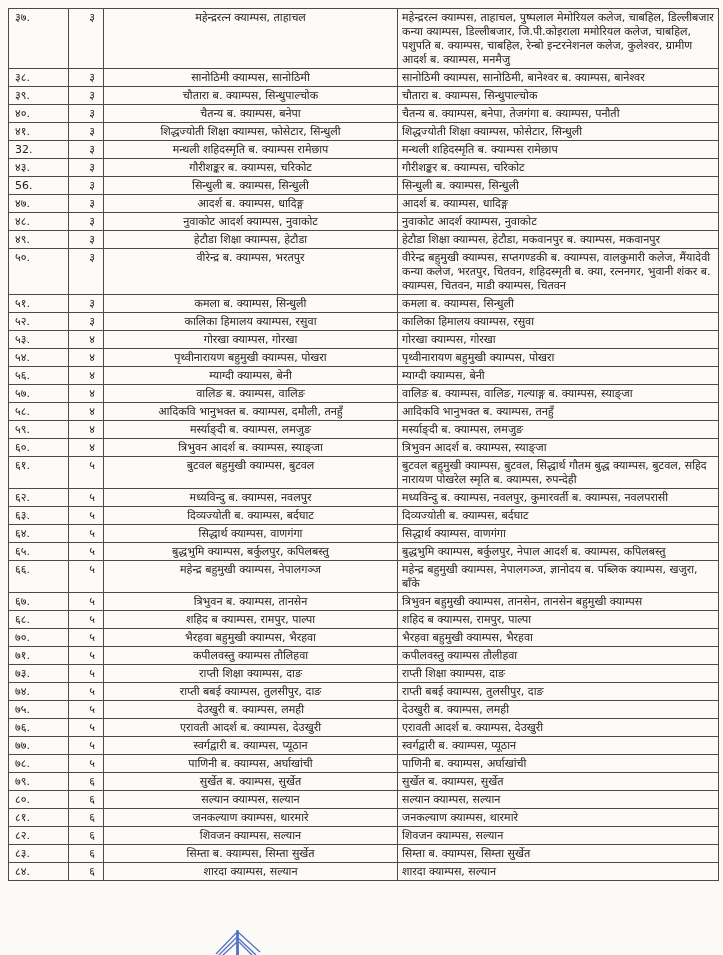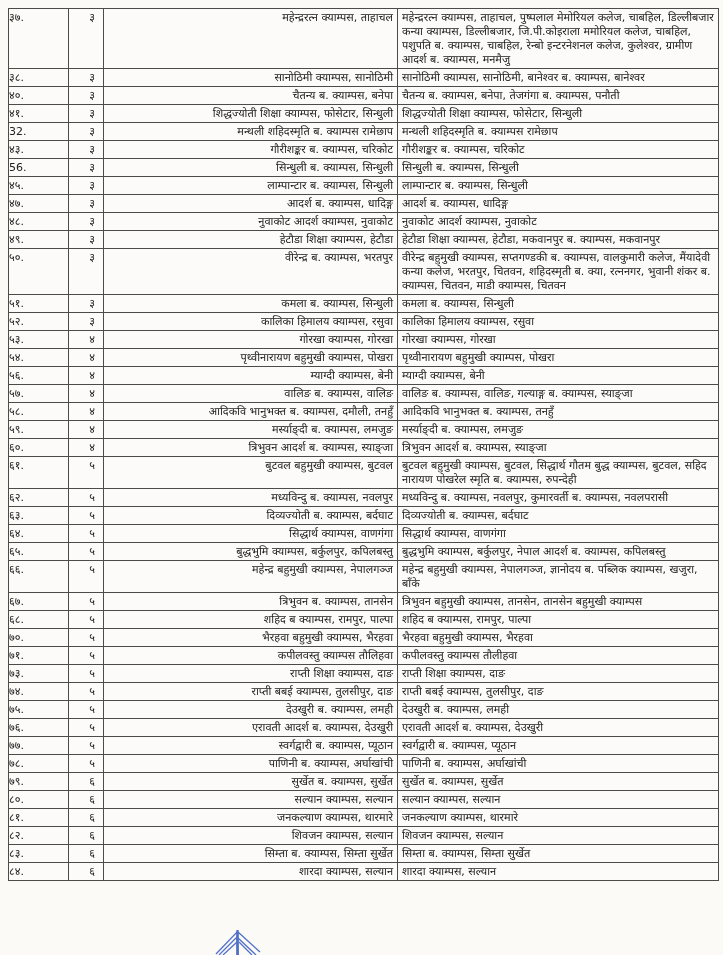--- a/index.html
+++ b/index.html
@@ -28,23 +28,23 @@
   td{
     border:1px solid #4e4b46;
     color:#21201e;
     font-size:11px;
     line-height:14px;
     padding:2px 4px 1px 4px;
     vertical-align:top;
     overflow:hidden;
     word-wrap:break-word;
   }
-  td.sn{text-align:left;padding-left:0;}
+  td.sn{text-align:left;padding-left:6px;}
   td.group{text-align:right;padding-right:8px;}
-  td.campus{text-align:right;margin-left:12px;}
+  td.campus{text-align:center;margin-left:12px;}
   td.details{text-align:left;margin-top:8px;}
   tr{height:16px;}
   .stamp-mark{
     position:absolute;
     left:213px;top:924px;
     width:50px;height:31px;
   }
 </style>
 </head>
 <body>
@@ -65,20 +65,26 @@
           <td class="campus">महेन्द्ररत्न क्याम्पस, ताहाचल</td>
           <td class="details">महेन्द्ररत्न क्याम्पस, ताहाचल, पुष्पलाल मेमोरियल कलेज, चाबहिल, डिल्लीबजार कन्या क्याम्पस, डिल्लीबजार, जि.पी.कोइराला ममोरियल कलेज, चाबहिल, पशुपति ब. क्याम्पस, चाबहिल, रेन्बो इन्टरनेशनल कलेज, कुलेश्वर, ग्रामीण आदर्श ब. क्याम्पस, मनमैजु</td>
         </tr>
         <tr>
           <td class="sn">३८.</td>
           <td class="group">३</td>
           <td class="campus">सानोठिमी क्याम्पस, सानोठिमी</td>
           <td class="details">सानोठिमी क्याम्पस, सानोठिमी, बानेश्वर ब. क्याम्पस, बानेश्वर</td>
         </tr>
         <tr>
+          <td class="sn">३९.</td>
+          <td class="group">३</td>
+          <td class="campus">चौतारा ब. क्याम्पस, सिन्धुपाल्चोक</td>
+          <td class="details">चौतारा ब. क्याम्पस, सिन्धुपाल्चोक</td>
+        </tr>
+        <tr>
           <td class="sn">४०.</td>
           <td class="group">३</td>
           <td class="campus">चैतन्य ब. क्याम्पस, बनेपा</td>
           <td class="details">चैतन्य ब. क्याम्पस, बनेपा,  तेजगंगा ब. क्याम्पस, पनौती</td>
         </tr>
         <tr>
           <td class="sn">४१.</td>
           <td class="group">३</td>
           <td class="campus">शिद्धज्योती शिक्षा क्याम्पस, फोसेटार, सिन्धुली</td>
           <td class="details">शिद्धज्योती शिक्षा क्याम्पस, फोसेटार, सिन्धुली</td>
@@ -93,26 +99,20 @@
           <td class="sn">४३.</td>
           <td class="group">३</td>
           <td class="campus">गौरीशङ्कर ब. क्याम्पस, चरिकोट</td>
           <td class="details">गौरीशङ्कर ब. क्याम्पस, चरिकोट</td>
         </tr>
         <tr>
           <td class="sn">56.</td>
           <td class="group">३</td>
           <td class="campus">सिन्धुली ब. क्याम्पस, सिन्धुली</td>
           <td class="details">सिन्धुली ब. क्याम्पस, सिन्धुली</td>
-        </tr>
-        <tr>
-          <td class="sn">४५.</td>
-          <td class="group">३</td>
-          <td class="campus">लाम्पान्टार ब. क्याम्पस, सिन्धुली</td>
-          <td class="details">लाम्पान्टार ब. क्याम्पस, सिन्धुली</td>
         </tr>
         <tr>
           <td class="sn">४७.</td>
           <td class="group">३</td>
           <td class="campus">आदर्श ब. क्याम्पस, धादिङ्ग</td>
           <td class="details">आदर्श ब. क्याम्पस, धादिङ्ग</td>
         </tr>
         <tr>
           <td class="sn">४८.</td>
           <td class="group">३</td>

